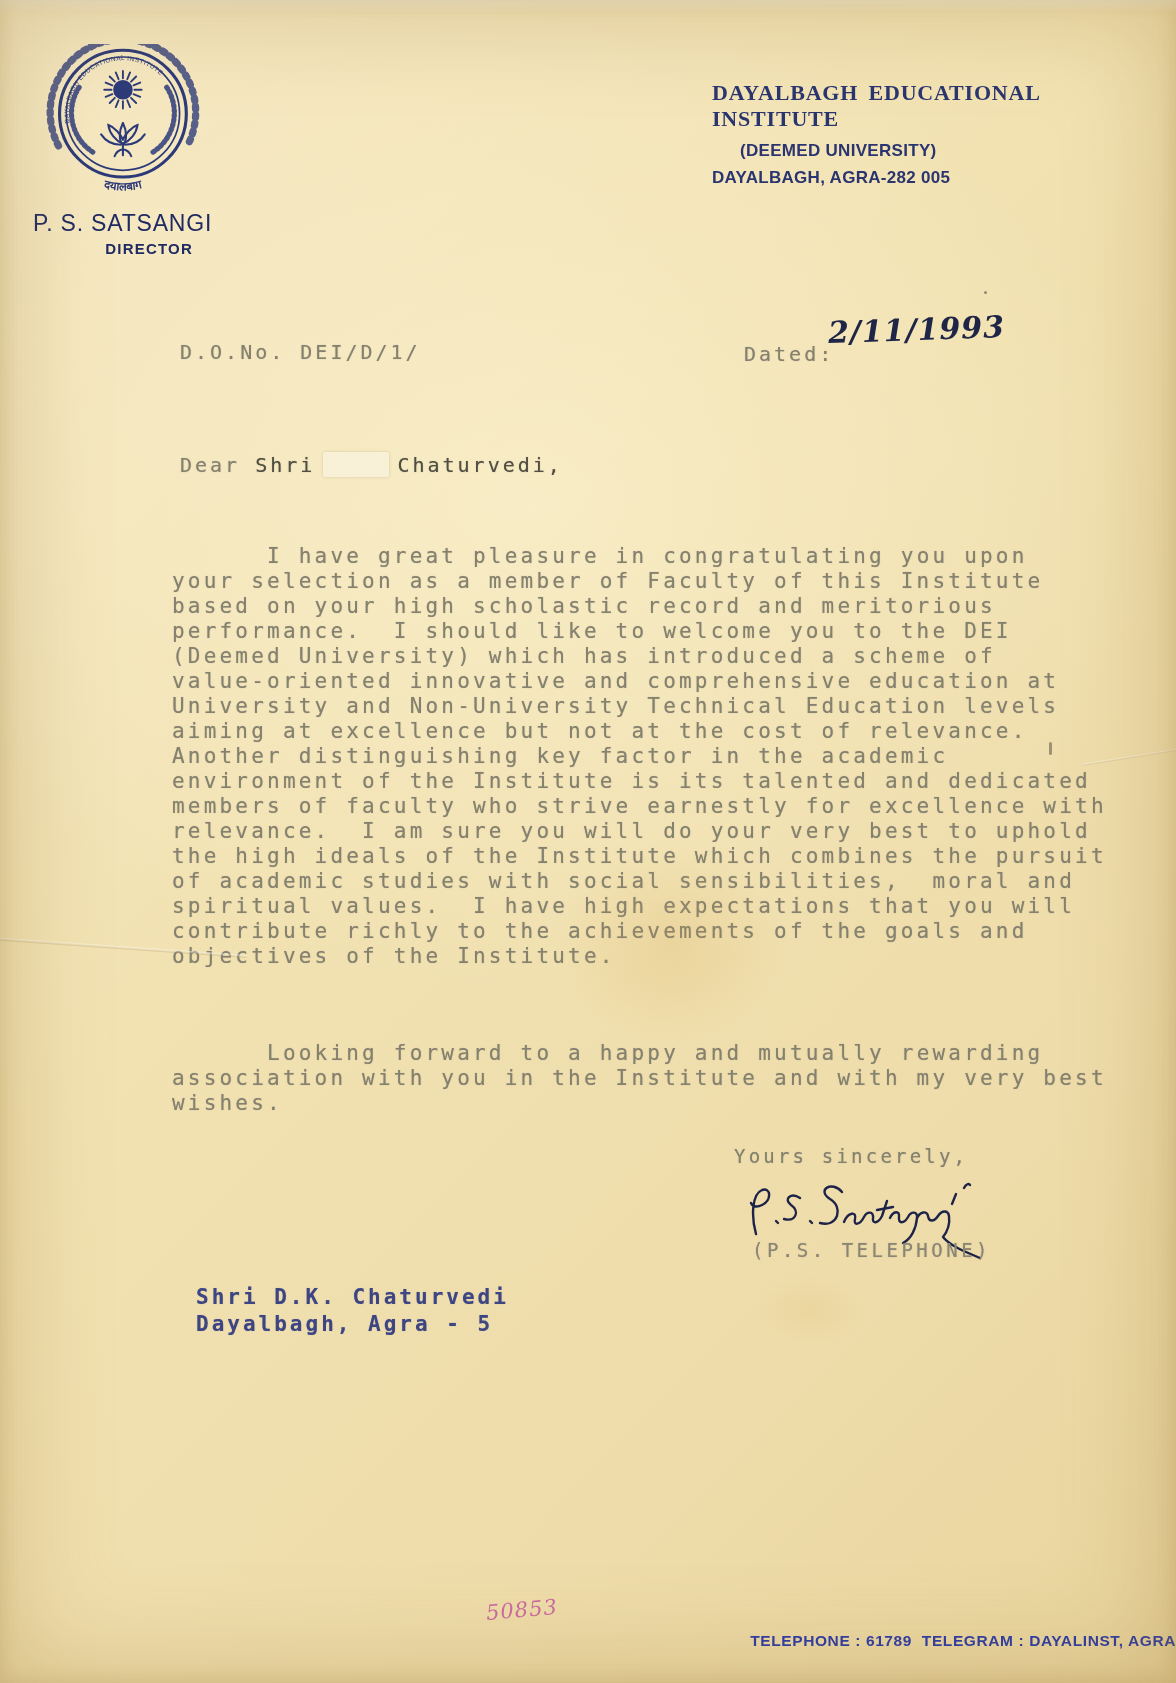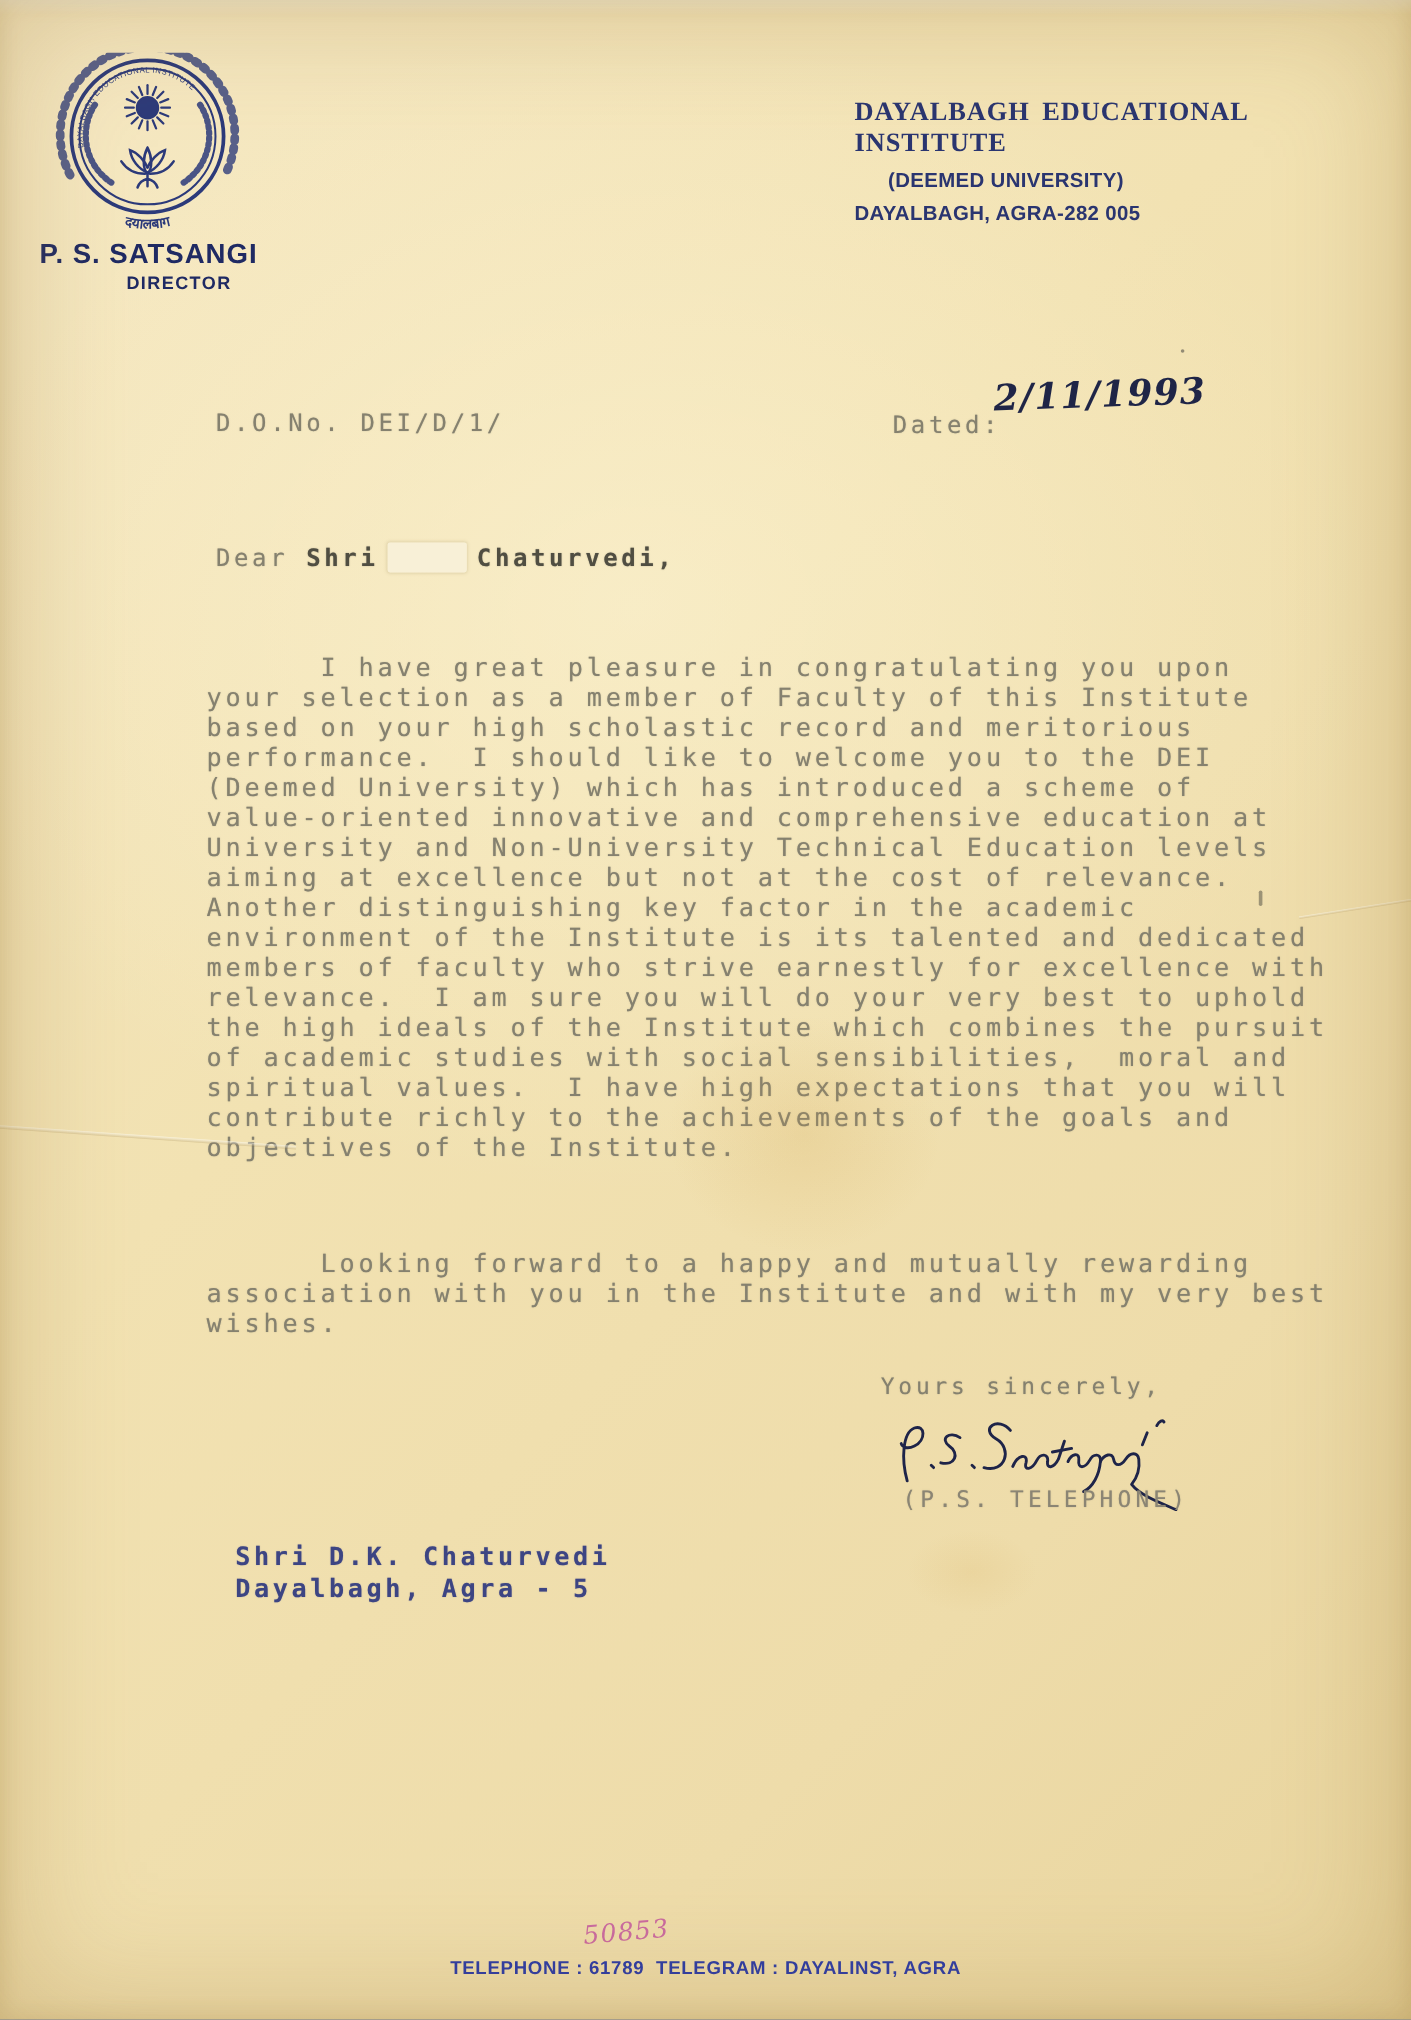--- a/index.html
+++ b/index.html
@@ -14,56 +14,56 @@
   }
   .vignette { position:absolute; inset:0; pointer-events:none;
     box-shadow: inset 0 0 95px 18px rgba(150,112,44,0.26), inset 0 0 18px 2px rgba(140,104,40,0.18); }
   .topstrip { position:absolute; left:0; top:0; right:0; height:12px;
     background:linear-gradient(rgba(255,255,248,0.5), rgba(255,255,248,0)); pointer-events:none; }
 
   
   .logo { position:absolute; left:40px; top:44px; width:170px; height:158px; }
   .sign-name-block { position:absolute; left:33px; top:198px; width:212px; color:#1f2a63;
     font-family:"Liberation Sans", sans-serif; }
-  .sign-name { font-size:23px; font-weight:bold; letter-spacing:0.8px; }
+  .sign-name { font-size:23px; font-weight:normal; letter-spacing:0.8px;margin-top:12px; }
   .sign-title { font-size:15px; font-weight:bold; letter-spacing:1.2px; text-align:right; width:160px; margin-top:3px; }
 
   .inst-block { position:absolute; left:712px; top:80px; color:#2a3570; }
   .inst-name { font-family:"Liberation Serif", serif; font-weight:bold; font-size:22px; letter-spacing:0.8px; word-spacing:4px; }
   .inst-deemed { font-family:"Liberation Sans", sans-serif; font-weight:bold; font-size:17px; margin-top:9px; letter-spacing:0.3px;margin-left:28px; }
   .inst-addr { font-family:"Liberation Sans", sans-serif; font-weight:bold; font-size:17px; margin-top:7px; letter-spacing:0.3px; }
 
   
   .tw { font-family:"DejaVu Sans Mono", monospace; color:#85816f;
         text-shadow:0 0 1px rgba(128,124,106,0.55); }
   .ref-no   { position:absolute; left:180px; top:340px; font-size:20px; letter-spacing:3px; }
   .dated-lb { position:absolute; left:744px; top:342px; font-size:20px; letter-spacing:3px; }
   .date-hw  { position:absolute; left:828px; top:312px; font-family:"DejaVu Serif", serif;
               font-style:italic; font-weight:bold; font-size:30px; color:#1f2547;
               transform:rotate(-2deg); letter-spacing:1px; }
 
   .salutation { position:absolute; left:180px; top:452px; font-size:20px; letter-spacing:3px; white-space:pre; }
-  .sal-dark { color:#504e42; font-weight:bold; text-shadow:0 0 1px rgba(70,68,58,0.5);text-align:center; }
+  .sal-dark { color:#504e42; font-weight:normal; text-shadow:0 0 1px rgba(70,68,58,0.5);text-align:center; }
   .whiteout { display:inline-block; width:66px; height:25px; vertical-align:-5px; margin:0 8px;
               background:rgba(248,240,216,0.95); border-radius:2px;
               box-shadow:0 0 3px rgba(120,100,50,0.25); }
 
   .body-text { position:absolute; left:172px; top:494px; width:960px;
                font-size:21px; line-height:25px; letter-spacing:3.2px; white-space:pre-wrap; }
   .body-text .para + .para { margin-top:22px; }
 
   .closing  { position:absolute; left:734px; top:1145px; font-size:19px; letter-spacing:3.2px; }
   .sig-svg  { position:absolute; left:738px; top:1172px; width:250px; height:94px; }
   .sig-typed{ position:absolute; left:752px; top:1239px; font-size:19px; letter-spacing:3.5px; color:#8b8574; }
 
   .recipient { position:absolute; left:196px; top:1284px; font-size:21px; line-height:27px;
                letter-spacing:3px; color:#3d4583; font-weight:bold;
                text-shadow:0 0 1px rgba(60,68,130,0.4); }
 
-  .footer { position:absolute; left:0; right:0; top:1632px; text-align:center;
+  .footer { position:absolute; left:0; right:0; top:1632px; text-align:right;
             font-family:"Liberation Sans", sans-serif; font-weight:bold; font-size:15.5px;
             color:#2c3ba6; letter-spacing:0.6px; white-space:pre; }
   .pink-no { position:absolute; left:486px; top:1598px; font-family:"DejaVu Serif", serif;
              font-style:italic; font-size:21px; color:#c75f9f; transform:rotate(-5deg);
              letter-spacing:1px; opacity:0.9; }
 
   
   .stain1 { position:absolute; left:555px; top:845px; width:230px; height:200px; border-radius:50%;
             background:radial-gradient(ellipse at center, rgba(203,152,58,0.16), rgba(203,152,58,0) 70%);
             pointer-events:none; }

